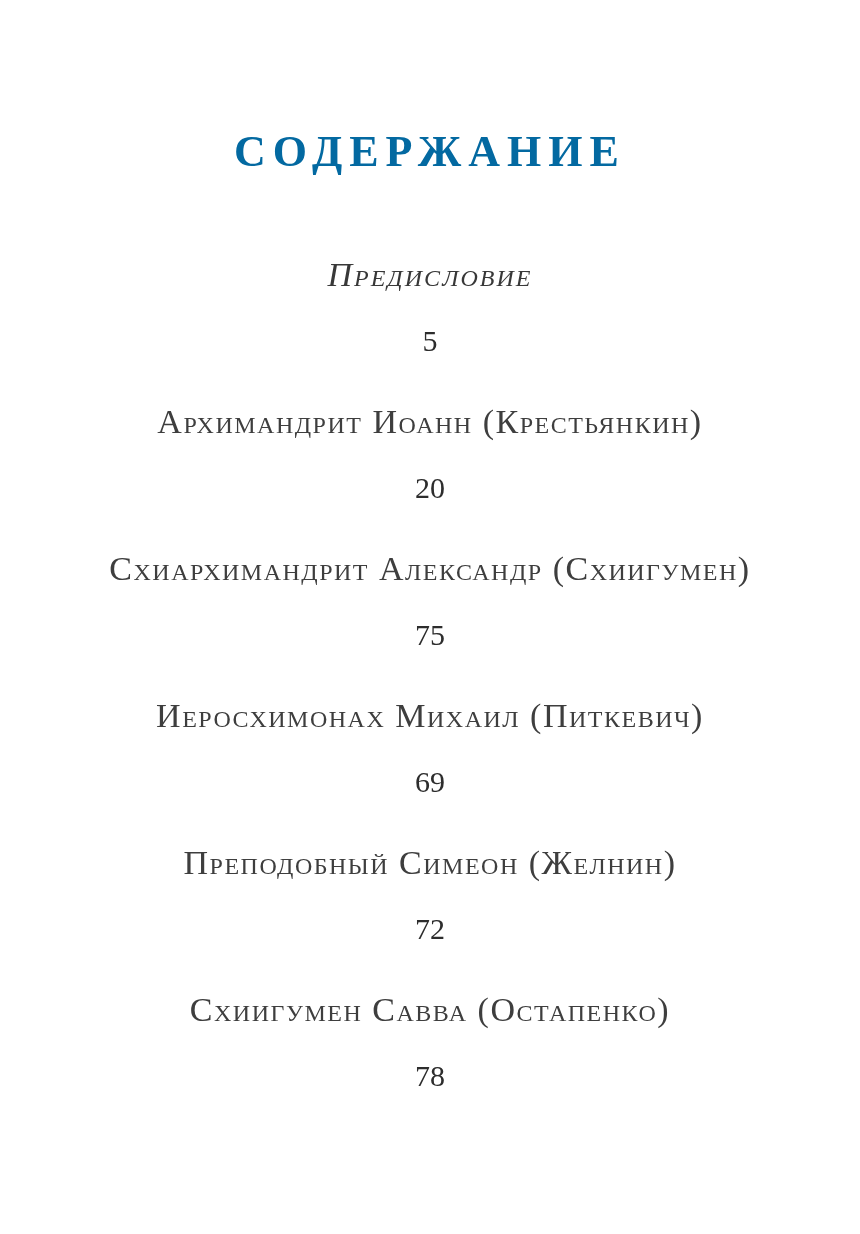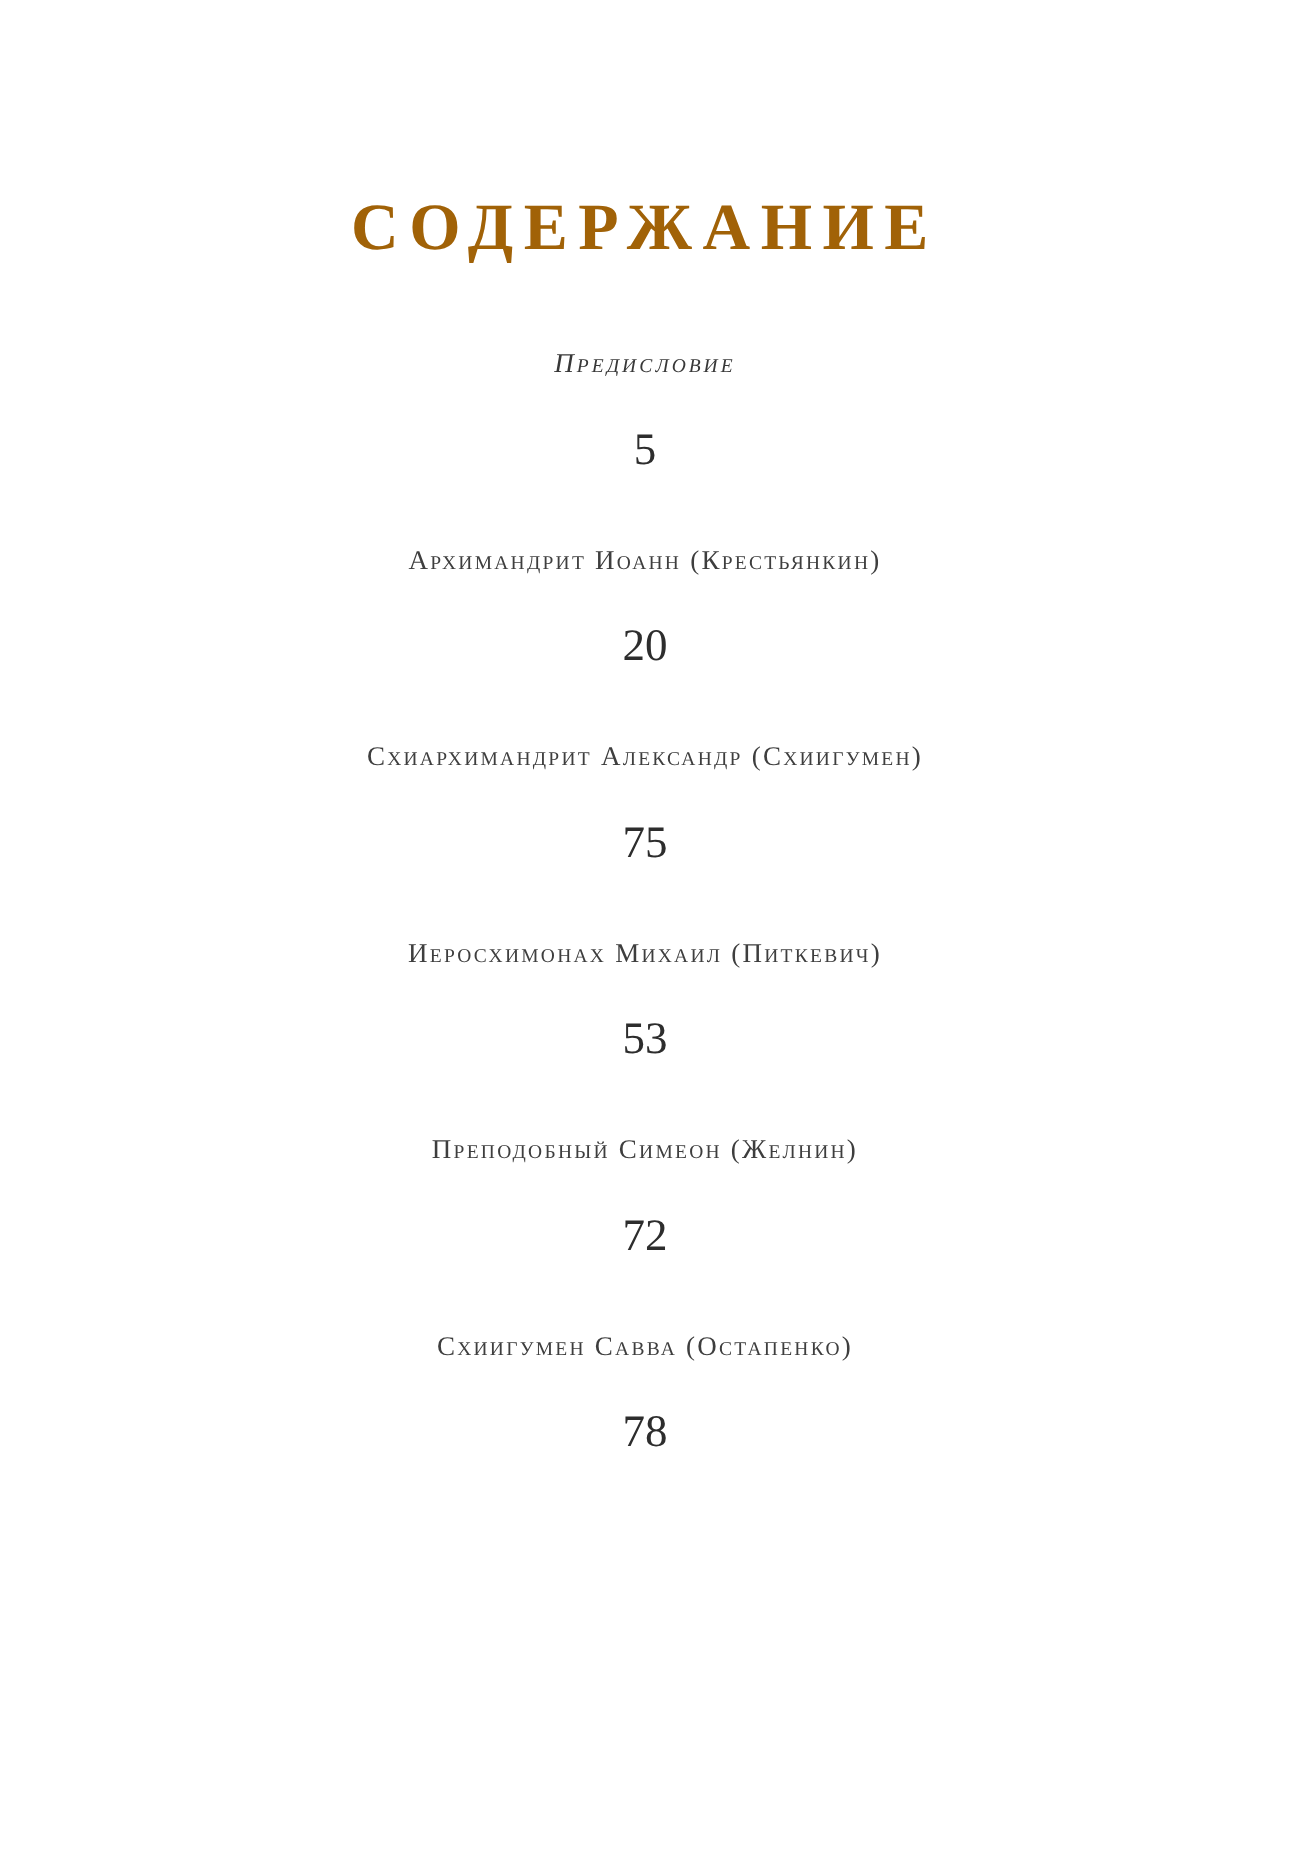--- a/index.html
+++ b/index.html
@@ -15,37 +15,37 @@
   }
   .page {
     width: 860px;
     height: 1234px;
     box-sizing: border-box;
     padding-top: 130px;
     text-align: center;
     background: #ffffff;
   }
   .page-title {
-    margin: 0 0 59px 0;
+    margin: 0 0 84px 0;
     font-size: 44px;
     line-height: 1;
     font-weight: 700;
     letter-spacing: 7px;
-    color: #a16207;
+    color: #0369a1;
   }
   .toc-list {
     margin: 0;
     padding: 0;
   }
   .toc-entry {
     margin: 0;
     padding: 0;
   }
   .entry-label {
-    font-size: 18px;
+    font-size: 34px;
     line-height: 1;
     margin: 0 0 34px 0;
     font-variant: small-caps;
     letter-spacing: 1.5px;
     color: #3e3e3e;
     font-weight: 400;
   }
   .entry-label.italic {
     font-style: italic;
     letter-spacing: 2px;
@@ -78,21 +78,21 @@
       <div class="entry-page">20</div>
     </div>
 
     <div class="toc-entry">
       <div class="entry-label">Схиархимандрит Александр (Схиигумен)</div>
       <div class="entry-page">75</div>
     </div>
 
     <div class="toc-entry">
       <div class="entry-label">Иеросхимонах Михаил (Питкевич)</div>
-      <div class="entry-page">53</div>
+      <div class="entry-page">69</div>
     </div>
 
     <div class="toc-entry">
       <div class="entry-label">Преподобный Симеон (Желнин)</div>
       <div class="entry-page">72</div>
     </div>
 
     <div class="toc-entry">
       <div class="entry-label">Схиигумен Савва (Остапенко)</div>
       <div class="entry-page">78</div>

